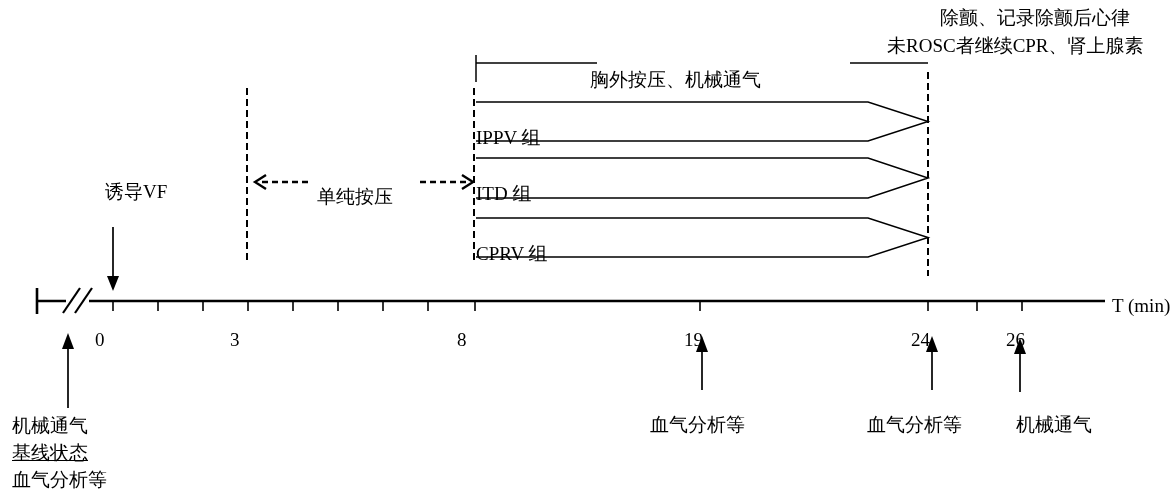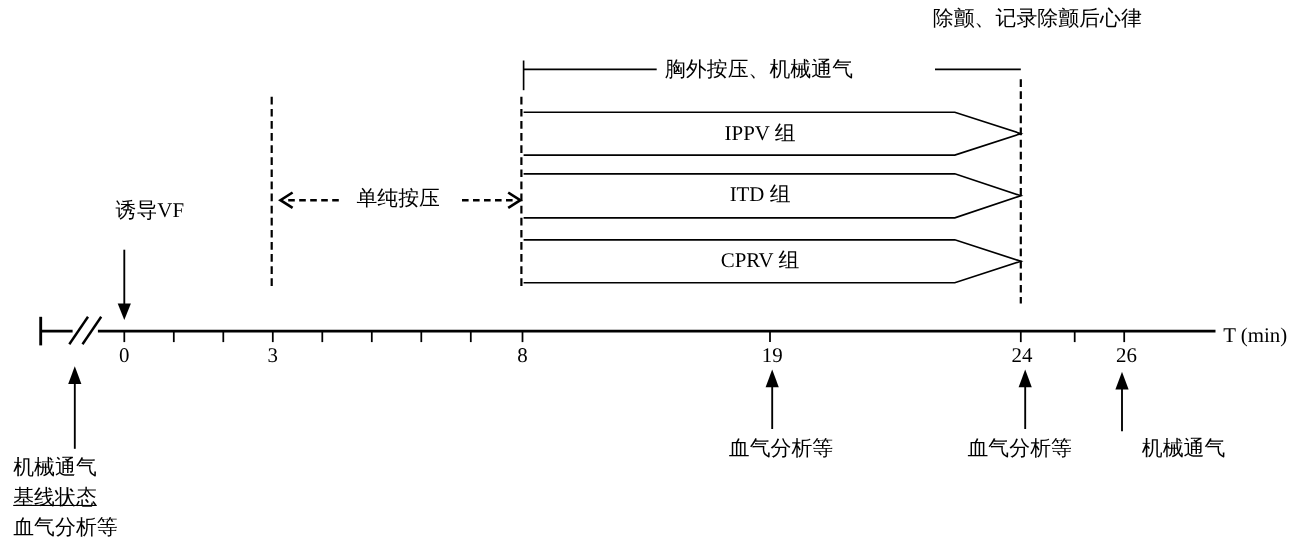--- a/index.html
+++ b/index.html
@@ -22,21 +22,22 @@
     top: 0;
   }
   .label {
     position: absolute;
     font-size: 19px;
     line-height: 24px;
     color: #000000;
     white-space: nowrap;
   }
   .center {
-    text-align: center;
+    text-align: left;
+    margin-top: 16px;
   }
   .note-line {
     line-height: 28px;
   }
   .bl-line {
     line-height: 27px;
   }
 </style>
 </head>
 <body>
@@ -109,21 +110,22 @@
       <line x1="932" y1="350" x2="932" y2="390" stroke="#000" stroke-width="1.7"></line>
       <polygon points="926,352 938,352 932,336" fill="#000"></polygon>
     </g>
 
     <g>
       <line x1="1020" y1="352" x2="1020" y2="392" stroke="#000" stroke-width="1.7"></line>
       <polygon points="1014,354 1026,354 1020,338" fill="#000"></polygon>
     </g>
   </svg>
 
-  <div class="label note-line" style="left:848px; top:4px;">除颤、记录除颤后心律</div>
+  <div class="label note-line" style="left:940px; top:4px;">除颤、记录除颤后心律</div>
+  <div class="label note-line" style="left:887px; top:32px;">未ROSC者继续CPR、肾上腺素</div>
 
   <div class="label center" style="left:590px; top:52px; width:200px;">胸外按压、机械通气</div>
 
   <div class="label center" style="left:476px; top:110px; width:430px;">IPPV 组</div>
   <div class="label center" style="left:476px; top:226px; width:430px;">CPRV 组</div>
   <div class="label center" style="left:476px; top:166px; width:430px;">ITD 组</div>
 
   <div class="label" style="left:65px; top:180px;margin-left:40px;">诱导VF</div>
 
   <div class="label center" style="left:317px; top:169px; width:90px;">单纯按压</div>

